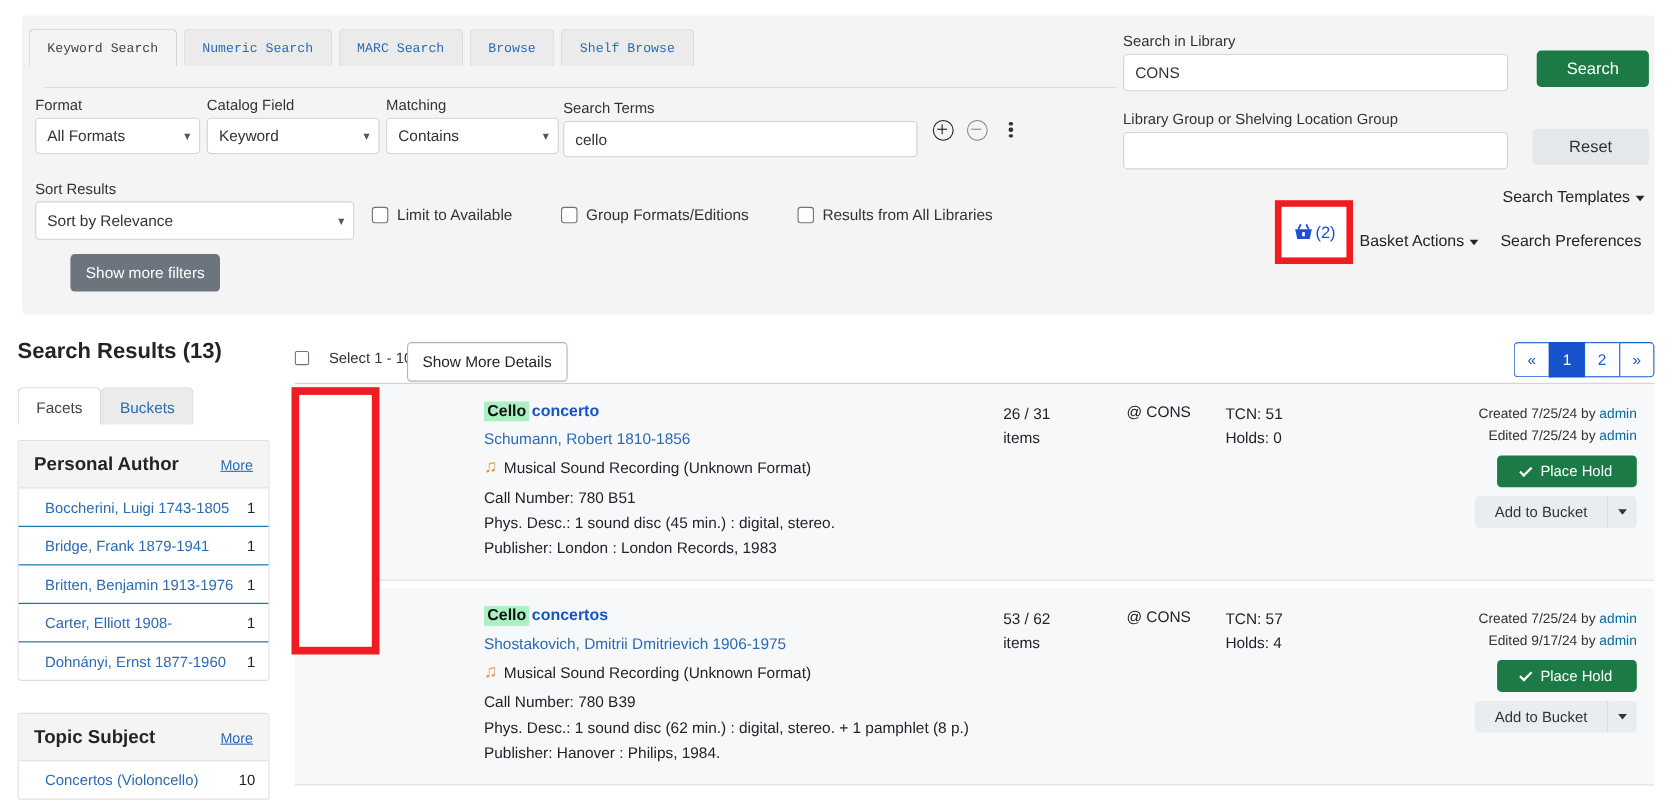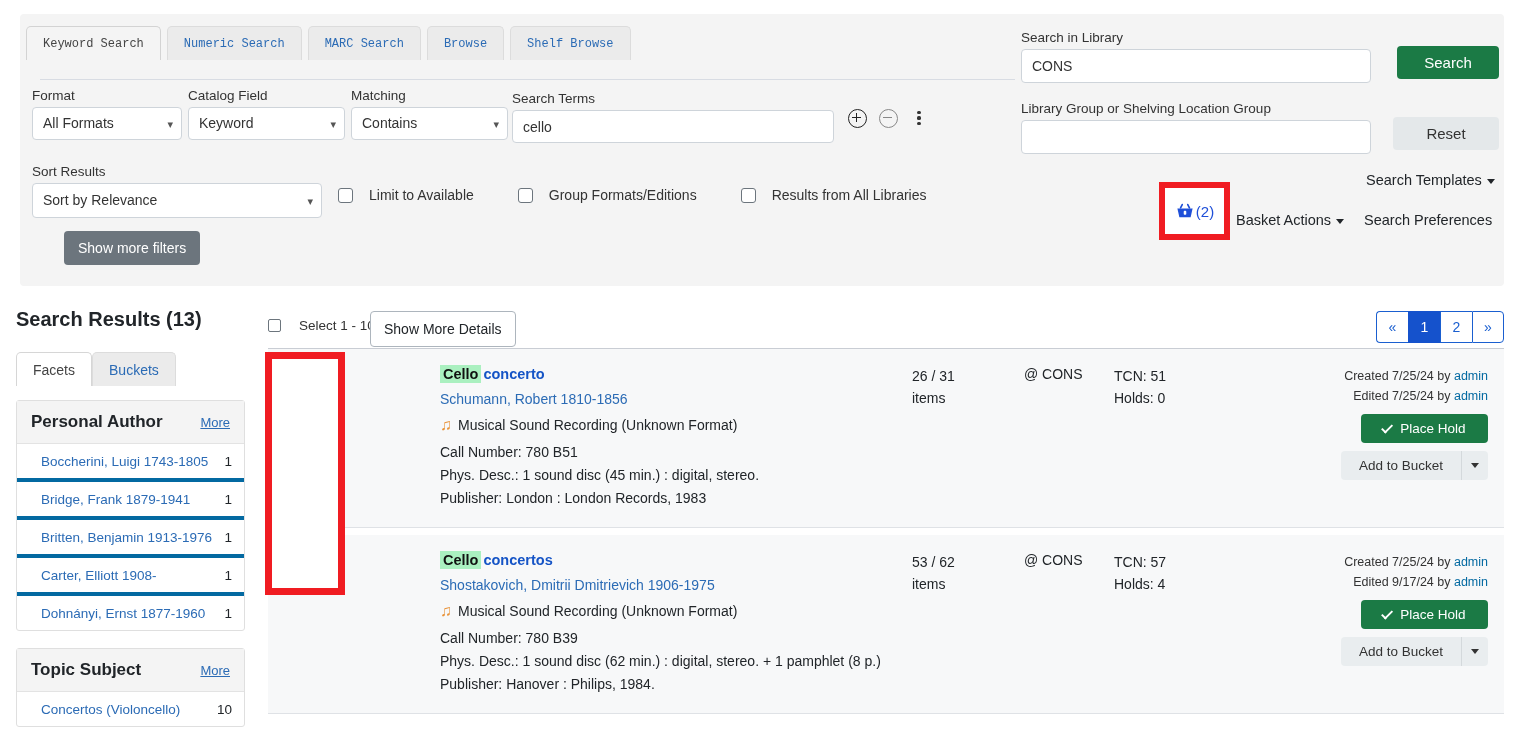--- a/index.html
+++ b/index.html
@@ -148,21 +148,21 @@
     position: absolute;
     left: 4.3px; top: 1px;
     width: 4px; height: 8px;
     border: solid #fff;
     border-width: 0 2px 2px 0;
     transform: rotate(42deg);
   }
   .cb-row {
     display: inline-flex;
     align-items: center;
-    gap: 16px;
+    gap: 8px;
     font-size: 14px;
     color: #333;
     cursor: pointer;
   }
 
   .btn-gray {
     background: #6c757d;
     color: #fff;
     border: none;
     border-radius: 4px;
@@ -329,21 +329,21 @@
     font-size: 13px;
     color: #2b6bb5;
     text-decoration: underline;
     cursor: pointer;
   }
   .facet-item {
     display: flex;
     justify-content: space-between;
     align-items: baseline;
     padding: 10px 12px 9px 24px;
-    border-bottom: 4px solid #0369a1;
+    border-bottom: 1px solid #0369a1;
     font-size: 13.5px;
     gap: 4px;
   }
   .facet-item:last-child { border-bottom: none; }
   .facet-item a {
     color: #2b6bb5;
     text-decoration: none;
     cursor: pointer;
     white-space: nowrap;
   }

